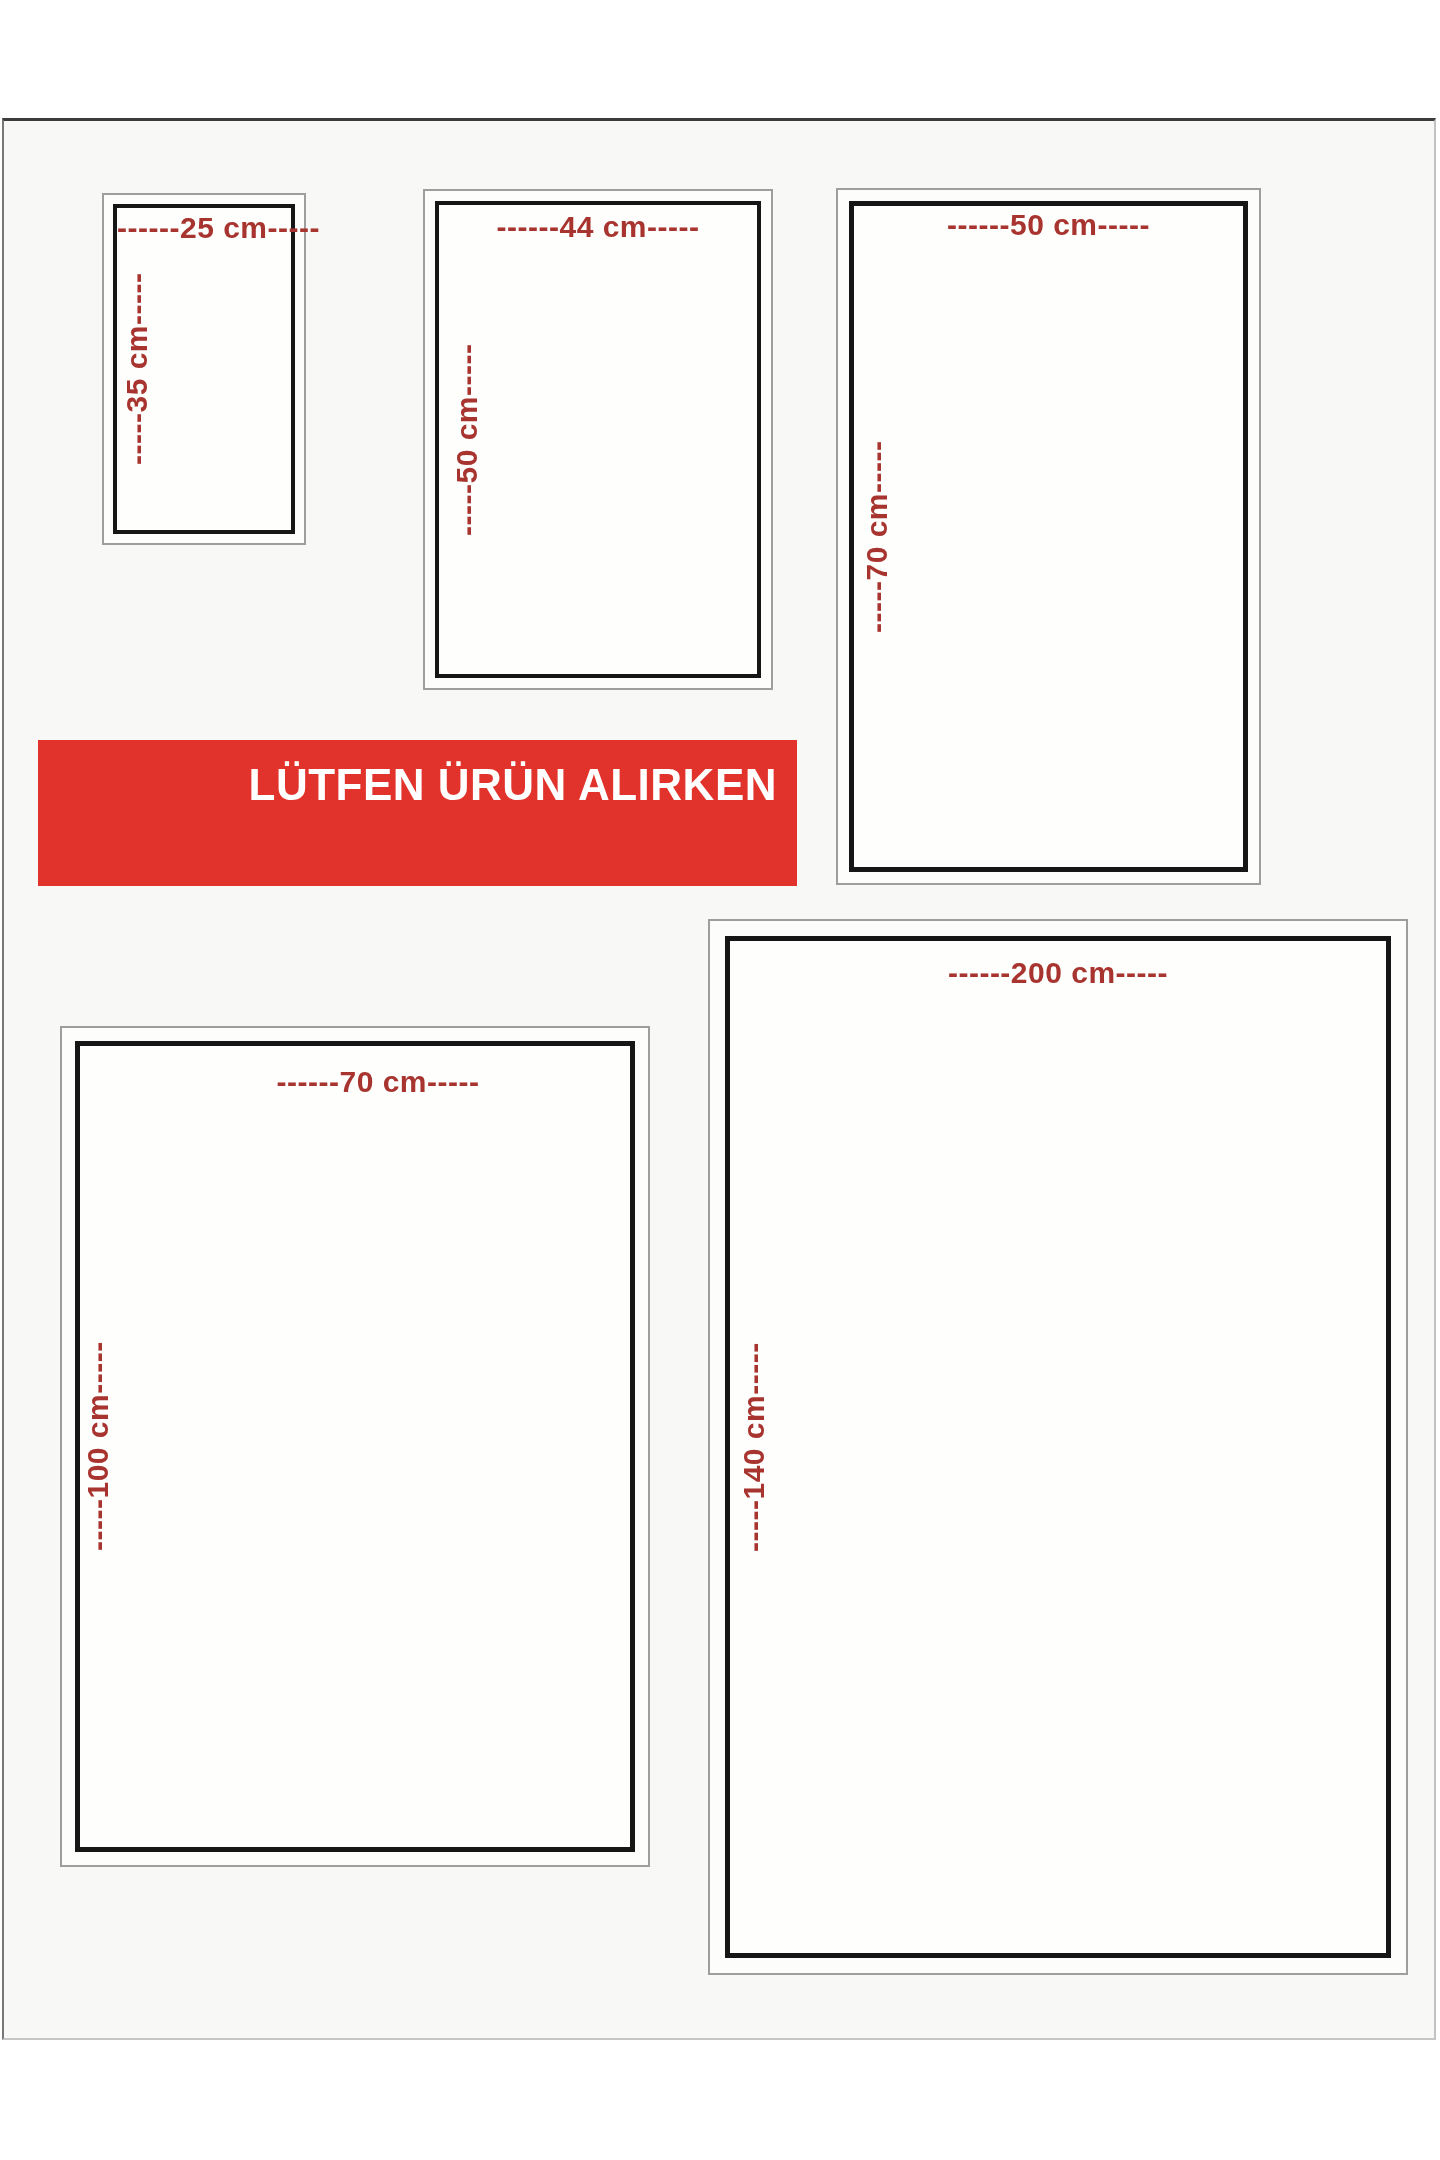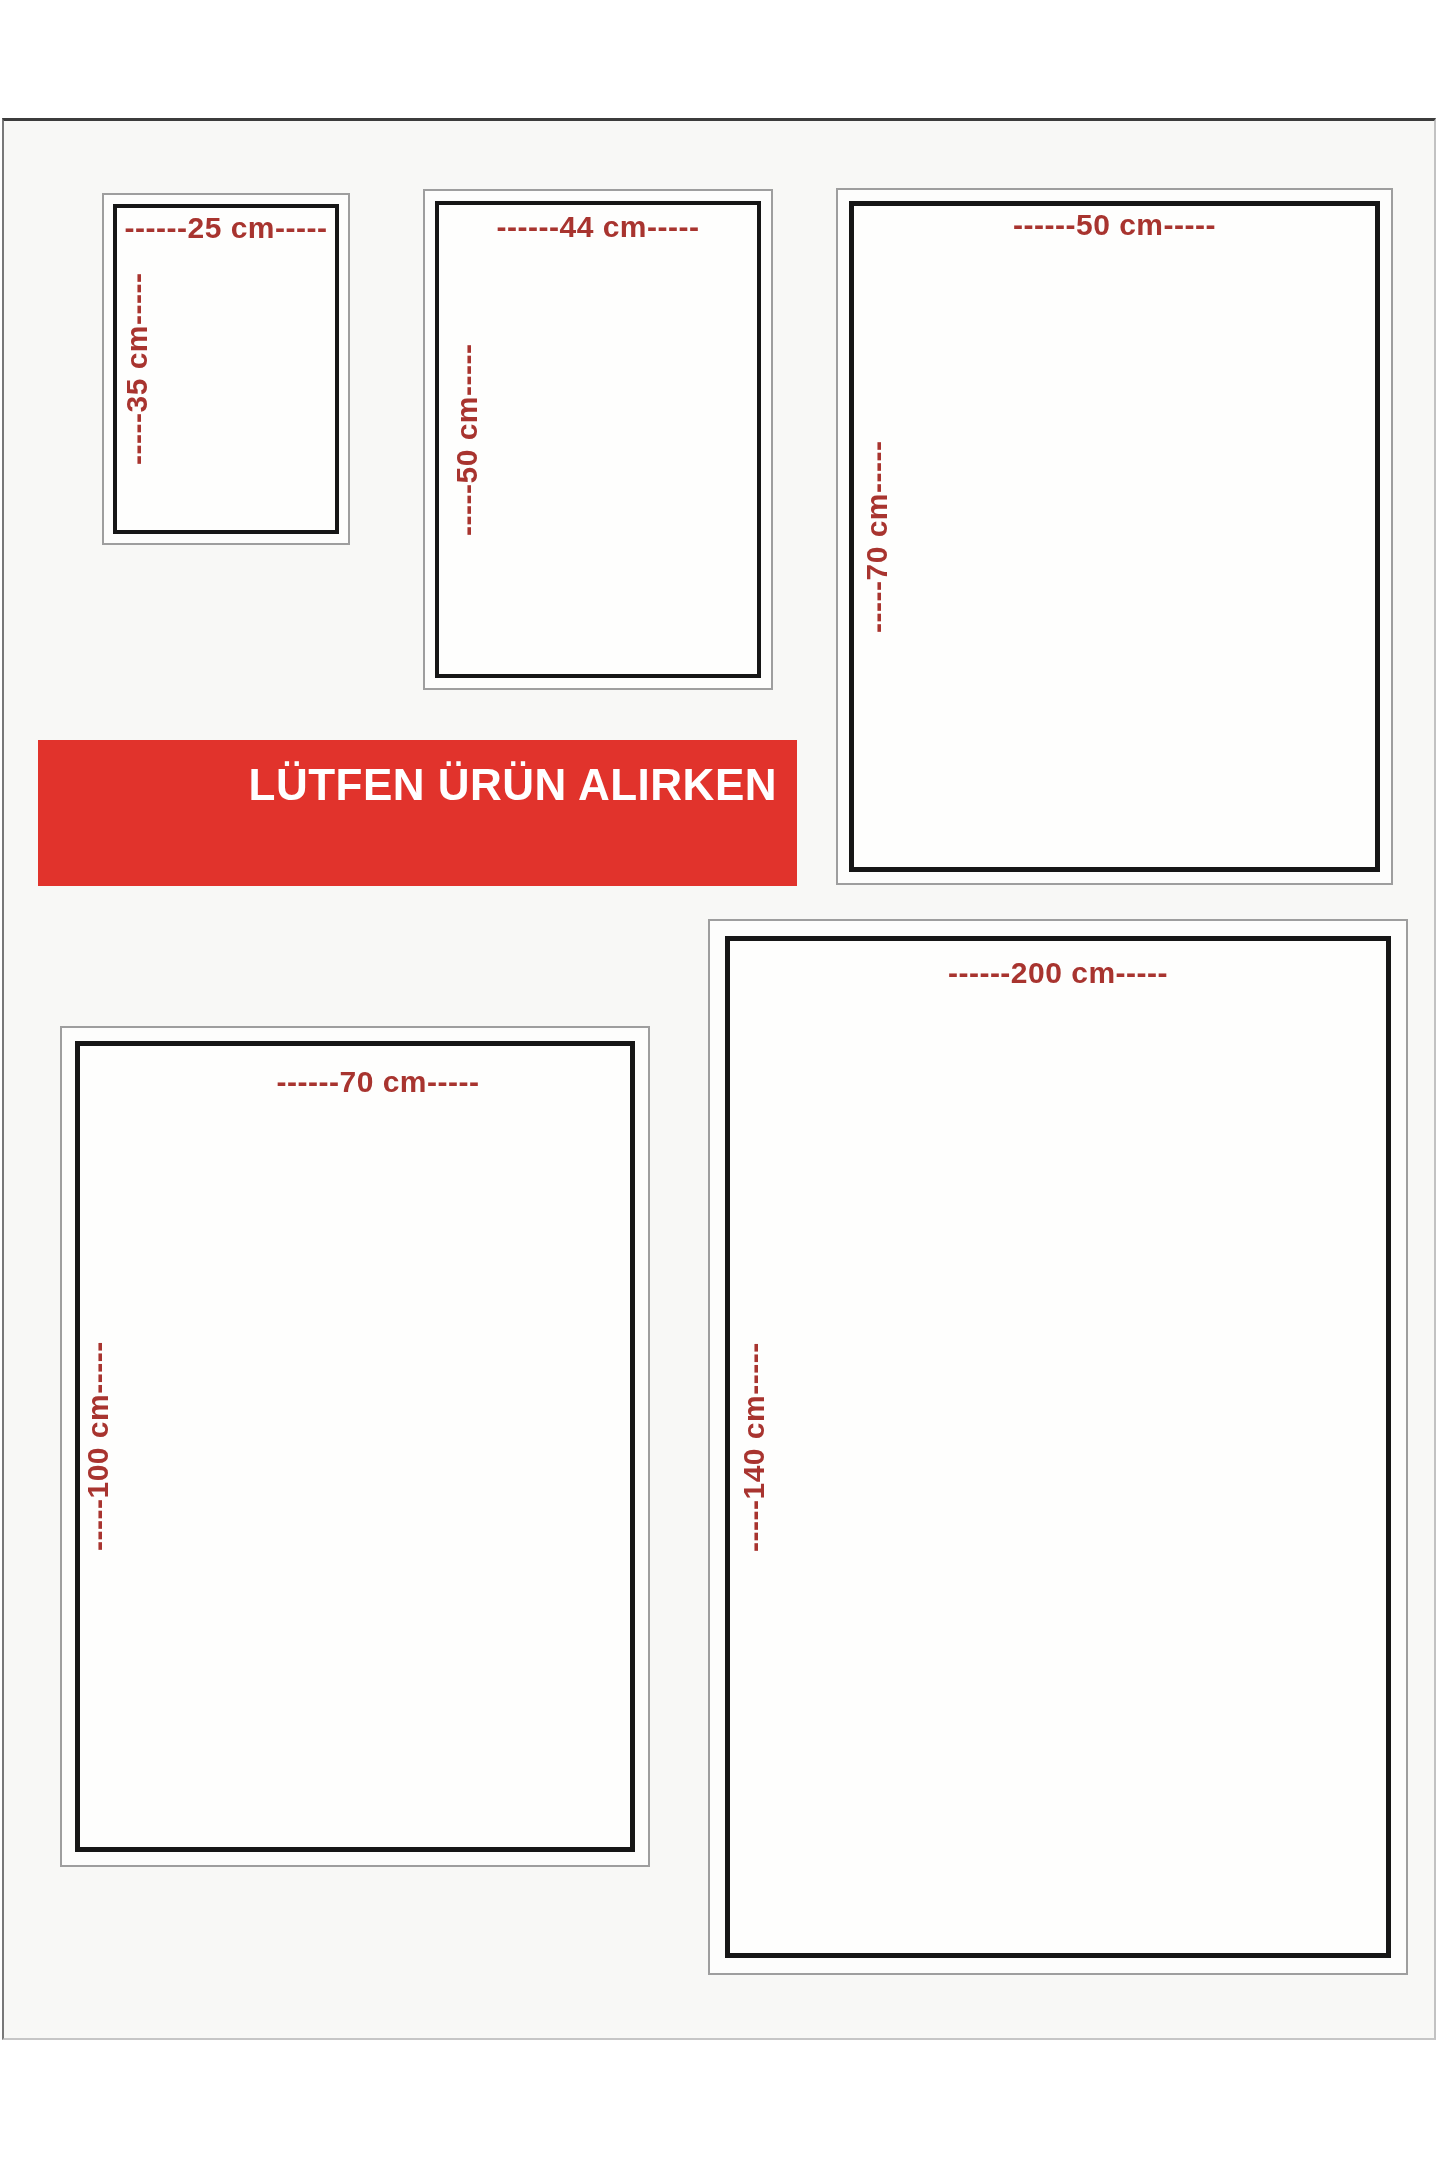--- a/index.html
+++ b/index.html
@@ -59,31 +59,31 @@
     text-align: center;
     font-weight: bold;
     font-size: 30px;
     line-height: 40px;
     letter-spacing: 0.5px;
     color: var(--dim-text, #a8342f);
     white-space: nowrap;
   }
 
   
-  .box-25x35  { left: 102px; top: 193px;  width: 248px; height: 352px; padding-left: 27px; }
+  .box-25x35  { left: 102px; top: 193px;  width: 204px; height: 352px; padding-left: 27px; }
   .box-25x35  .inner { inset: 9px;  border-width: 4px; }
   .box-25x35  .hlabel { top: 2px; }
   .box-25x35  .vlabel { left: 0px; }
 
   .box-35x50  { left: 423px; top: 189px;  width: 350px; height: 501px; }
   .box-35x50  .inner { inset: 10px; border-width: 4px; }
   .box-35x50  .hlabel { top: 4px; }
   .box-35x50  .vlabel { left: 8px; }
 
-  .box-50x70  { left: 836px; top: 188px;  width: 557px; height: 697px; }
+  .box-50x70  { left: 836px; top: 188px;  width: 425px; height: 697px; }
   .box-50x70  .inner { inset: 11px; border-width: 5px; }
   .box-50x70  .hlabel { top: 1px; }
   .box-50x70  .vlabel { left: 3px; }
 
   .box-70x100 { left: 60px;  top: 1026px; width: 590px; height: 841px; }
   .box-70x100 .inner { inset: 13px; border-width: 5px; }
   .box-70x100 .hlabel { top: 18px; margin-left: 46px; }
   .box-70x100 .vlabel { left: -2px; }
 
   .box-100x140 { left: 708px; top: 919px; width: 700px; height: 1056px; }

